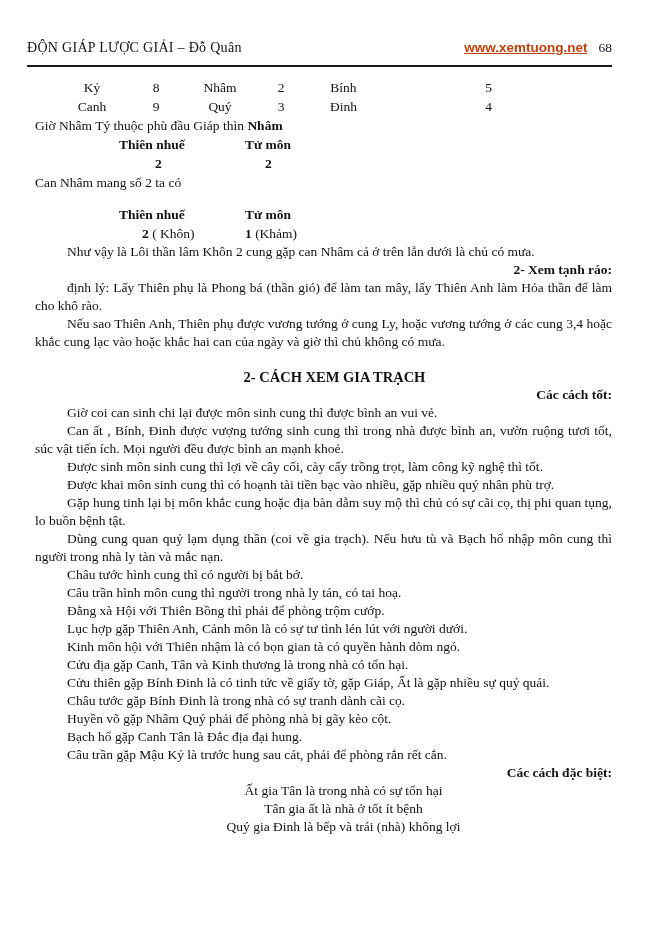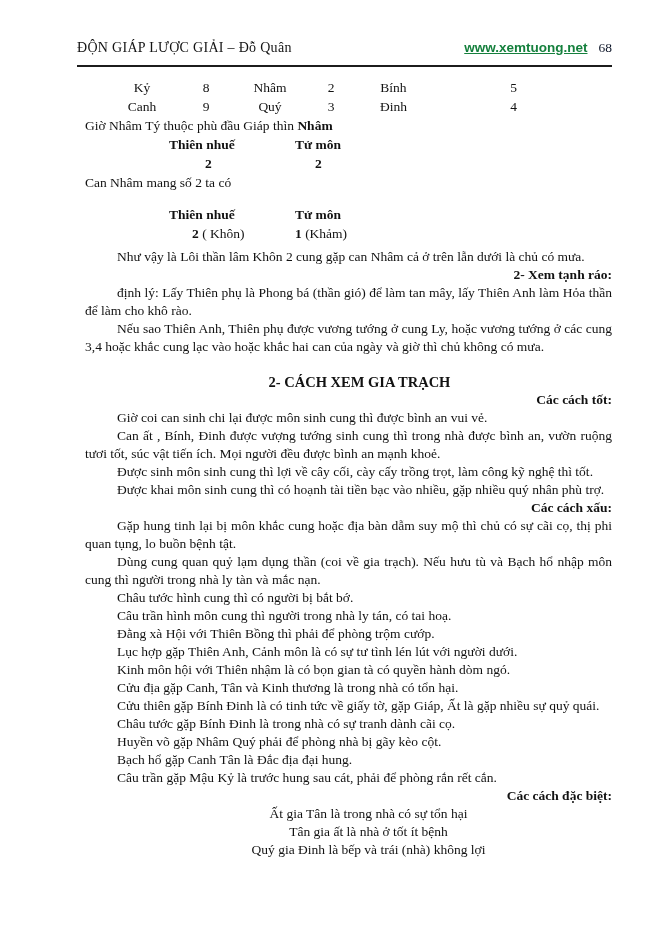--- a/index.html
+++ b/index.html
@@ -1,31 +1,31 @@
 <!DOCTYPE html>
 <html><head>
 <meta charset="utf-8">
 <style>
   html,body { margin:0; padding:0; background:#ffffff; }
   .page {
     width:669px; height:947px; background:#ffffff; overflow:hidden;
-    box-sizing:border-box; padding:38px 57px 0 77px;
+    box-sizing:border-box; padding:38px 57px 0 27px;
     font-family:"Liberation Serif", serif; color:#121212;
     position:relative;
   }
   
   .header {
     display:flex; justify-content:space-between; align-items:baseline;
     border-bottom:2px solid #1c1c1c; padding-bottom:9px;
   }
   .header-title { font-size:14px; letter-spacing:0.3px; white-space:nowrap; }
   .header-right { white-space:nowrap; }
   .site-link {
     font-family:"Liberation Sans", sans-serif; font-weight:bold;
-    font-size:13.5px; color:#15803d; text-decoration:underline; cursor:pointer;
+    font-size:13.5px; color:#c2410c; text-decoration:underline; cursor:pointer;
   }
   .page-num { font-size:13.5px; margin-left:7px; color:#0f172a; }
 
   
   .content { margin-left:8px; font-size:13.5px; }
 
   .stem-table { margin-top:11px; line-height:19px; }
   .stem-row { display:flex; padding-left:37px; }
   .stem-row span { display:inline-block; white-space:nowrap;text-align:center; }
   .stem-row span:nth-child(1){ width:40px; }
@@ -42,21 +42,21 @@
   .mini-head .c1 { display:inline-block; width:126px; }
   .mini-a-nums { font-weight:bold; padding-left:120px; }
   .mini-a-nums .c1 { display:inline-block; width:110px; }
   .can-line { line-height:19px; }
   .mini-b { margin-top:13px; }
   .mini-b-nums { padding-left:107px; }
   .mini-b-nums .c1 { display:inline-block; width:103px; }
   .mini-b-nums b { font-weight:bold; }
 
   
-  .body-text { margin-top:5px; line-height:18px; text-align:justify; }
+  .body-text { line-height:18px; text-align:justify; }
   .body-text p { margin:0; }
   .para  { text-indent:32px; }
   .para2 { text-indent:40px; text-align:center; }
   .subhead { font-weight:bold; text-align:right; }
   .section-head {
     font-weight:bold; font-size:14.5px; text-align:center;
     margin:17px 0 0 22px !important;
   }
 </style>
 </head>
@@ -119,21 +119,20 @@
       <p class="para">Như vậy là Lôi thần lâm Khôn 2 cung gặp can Nhâm cả ở trên lẫn dưới là chủ có mưa.</p>
       <p class="subhead">2- Xem tạnh ráo:</p>
       <p class="para">định lý: Lấy Thiên phụ là Phong bá (thần gió) để làm tan mây, lấy Thiên Anh làm Hỏa thần để làm cho khô rào.</p>
       <p class="para">Nếu sao Thiên Anh, Thiên phụ được vương tướng ở cung Ly, hoặc vương tướng ở các cung 3,4 hoặc khắc cung lạc vào hoặc khắc hai can của ngày và giờ thì chủ không có mưa.</p>
       <p class="subhead section-head">2- CÁCH XEM GIA TRẠCH</p>
       <p class="subhead">Các cách tốt:</p>
       <p class="para">Giờ coi can sinh chi lại được môn sinh cung thì được bình an vui vẻ.</p>
       <p class="para">Can ất , Bính, Đinh được vượng tướng sinh cung thì trong nhà được bình an, vườn ruộng tươi tốt, súc vật tiến ích. Mọi người đều được bình an mạnh khoẻ.</p>
       <p class="para">Được sinh môn sinh cung thì lợi về cây cối, cày cấy trồng trọt, làm công kỹ nghệ thì tốt.</p>
       <p class="para">Được khai môn sinh cung thì có hoạnh tài tiền bạc vào nhiều, gặp nhiều quý nhân phù trợ.</p>
-      <p class="subhead">Các cách xấu:</p>
       <p class="para">Gặp hung tinh lại bị môn khắc cung hoặc địa bàn dẫm suy mộ thì chủ có sự cãi cọ, thị phi quan tụng, lo buồn bệnh tật.</p>
       <p class="para">Dùng cung quan quỷ lạm dụng thần (coi về gia trạch). Nếu hưu tù và Bạch hổ nhập môn cung thì người trong nhà ly tàn và mắc nạn.</p>
       <p class="para">Châu tước hình cung thì có người bị bắt bớ.</p>
       <p class="para">Câu trần hình môn cung thì người trong nhà ly tán, có tai hoạ.</p>
       <p class="para">Đằng xà Hội với Thiên Bồng thì phải để phòng trộm cướp.</p>
       <p class="para">Lục hợp gặp Thiên Anh, Cảnh môn là có sự tư tình lén lút với người dưới.</p>
       <p class="para">Kinh môn hội với Thiên nhậm là có bọn gian tà có quyền hành dòm ngó.</p>
       <p class="para">Cửu địa gặp Canh, Tân và Kinh thương là trong nhà có tổn hại.</p>
       <p class="para">Cửu thiên gặp Bính Đinh là có tinh tức về giấy tờ, gặp Giáp, Ất là gặp nhiều sự quỷ quái.</p>
       <p class="para">Châu tước gặp Bính Đinh là trong nhà có sự tranh dành cãi cọ.</p>

